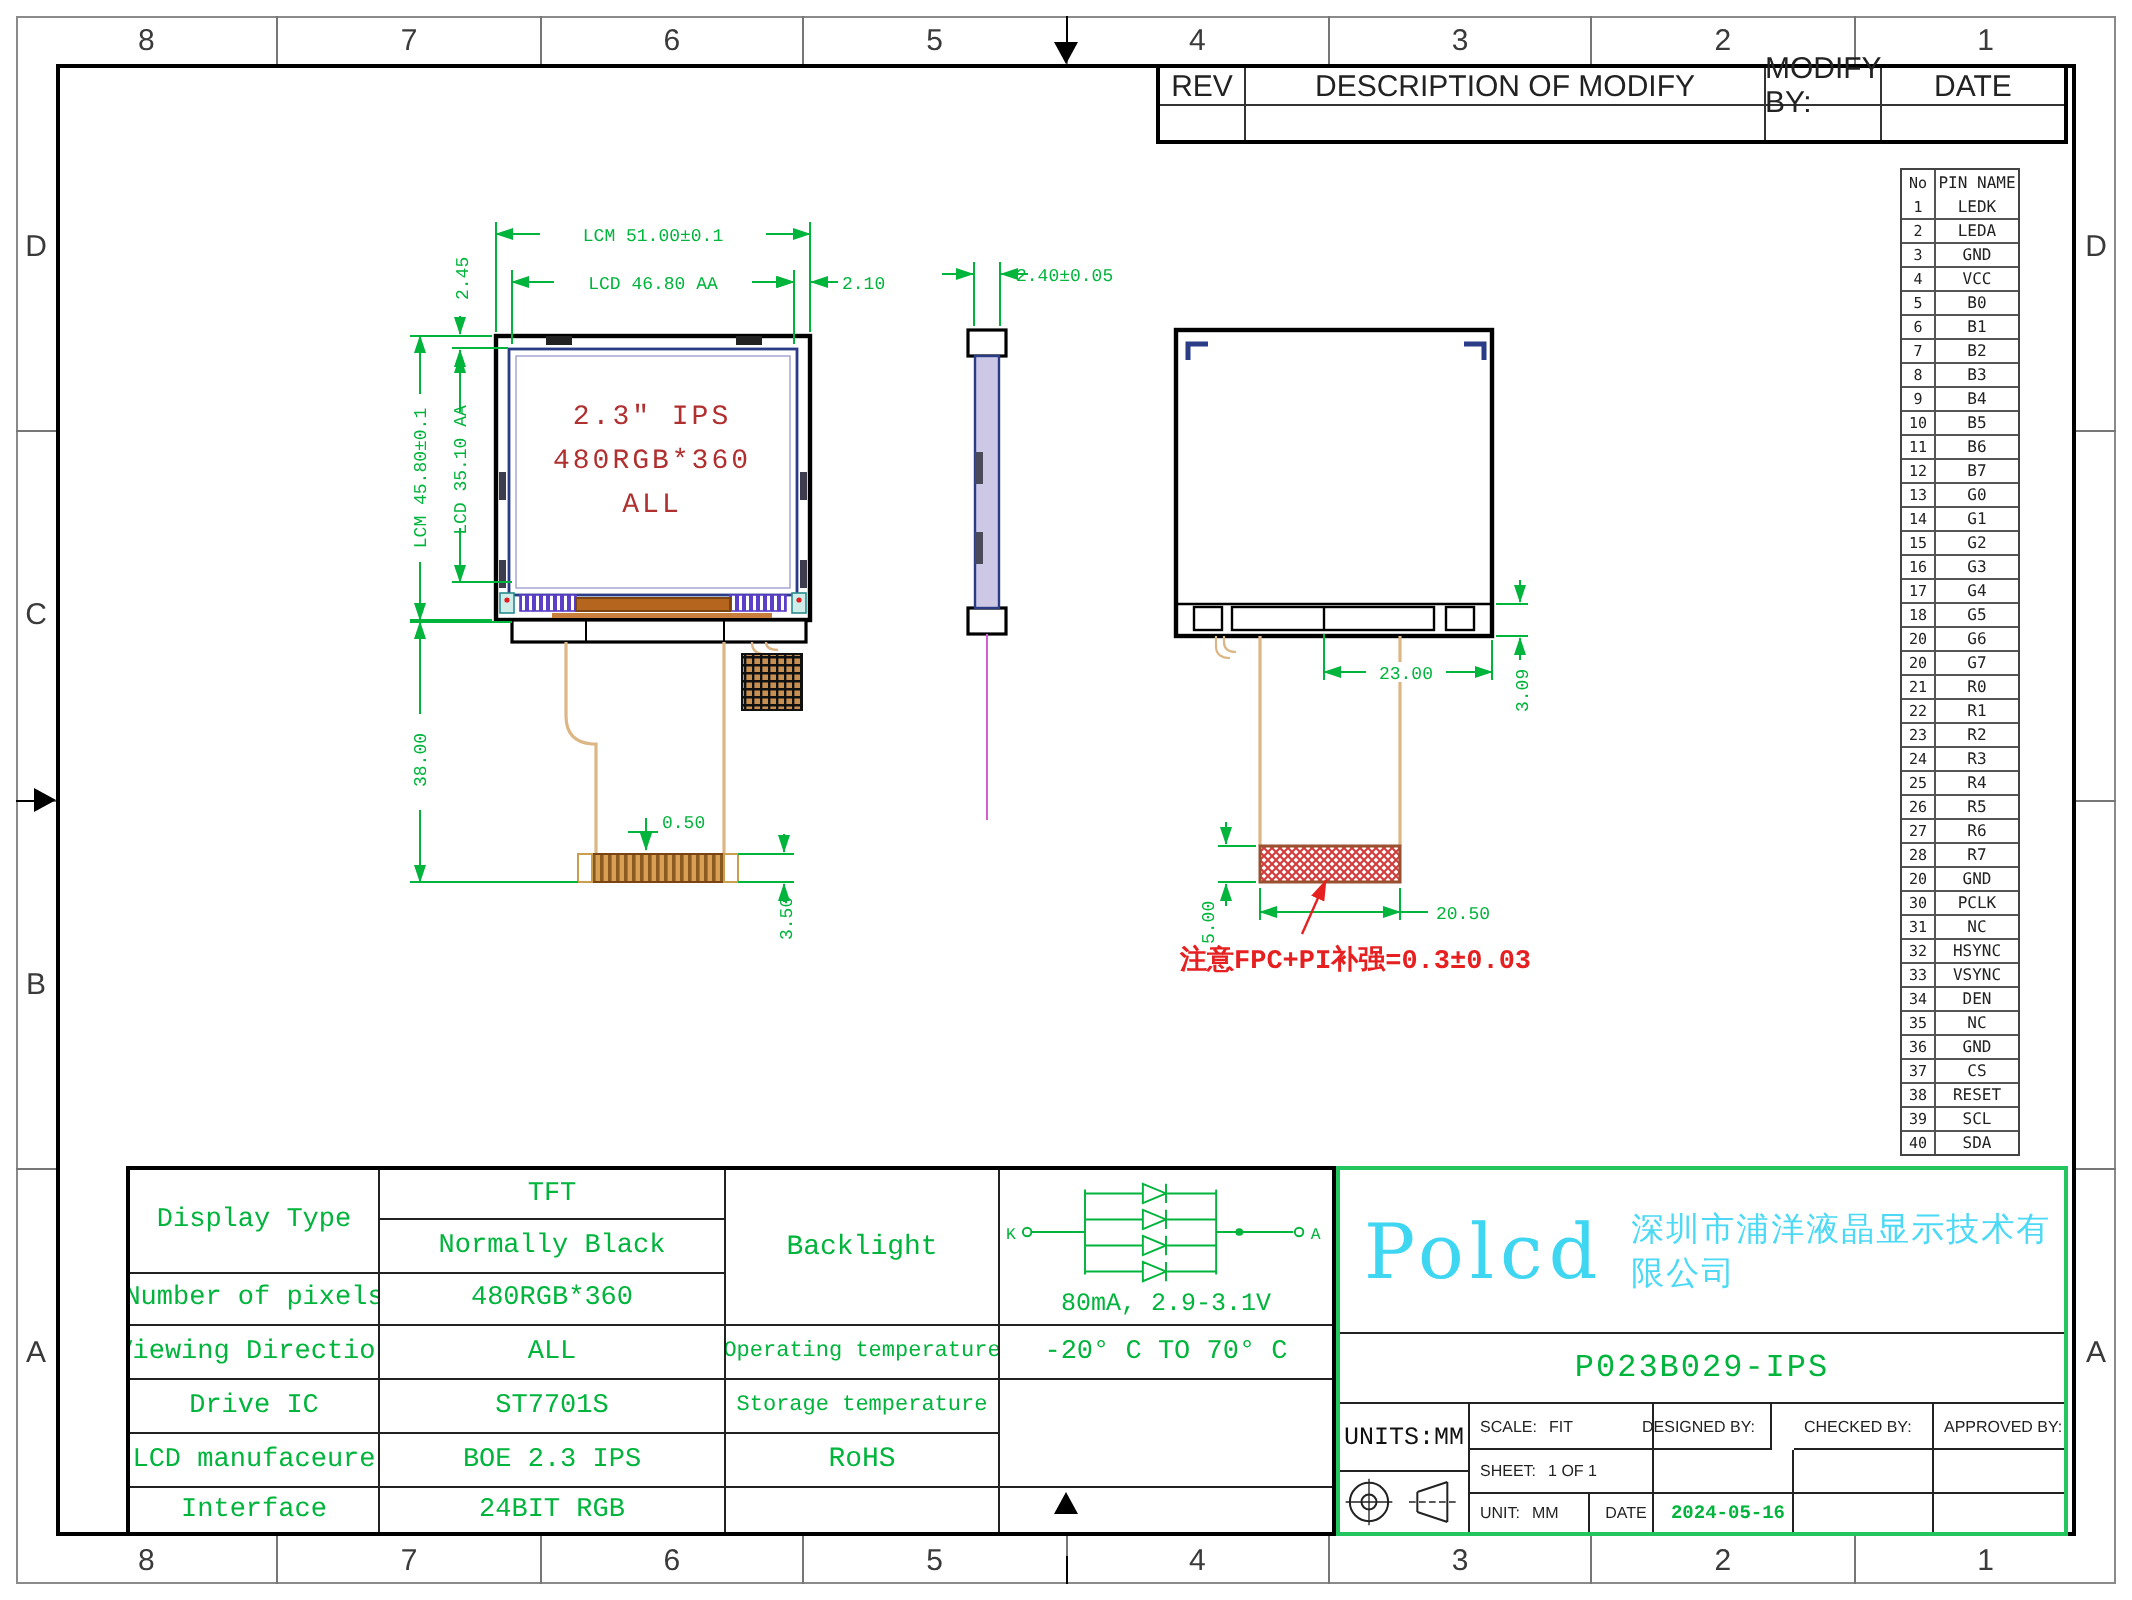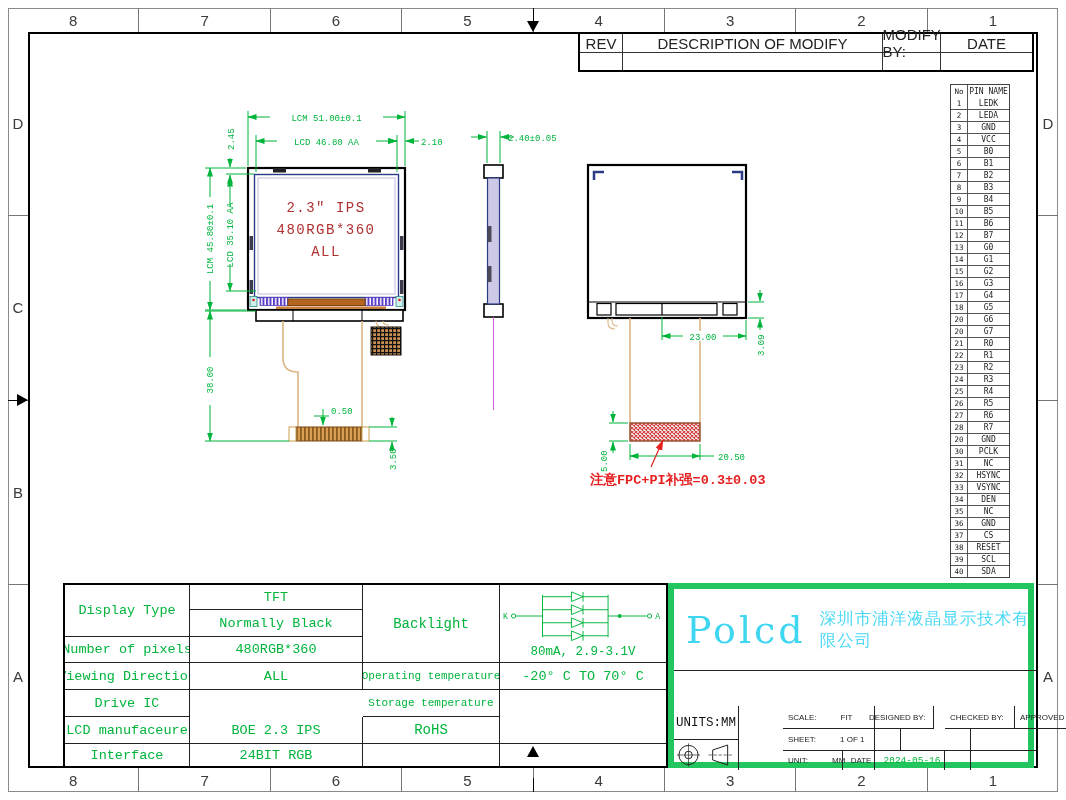--- a/index.html
+++ b/index.html
@@ -47,29 +47,29 @@
               grid-template-rows:25px 27px 26px 27px 27px 27px 1fr;
               font-family:"Liberation Mono","DejaVu Sans Mono",monospace;color:#00b43c;}
   .spec-cell{border-right:1px solid #222;border-bottom:1px solid #222;display:flex;align-items:center;justify-content:center;
              font-size:13.5px;white-space:nowrap;overflow:hidden;}
   .spec-cell.no-br{border-right:none;}
   .spec-cell.no-bb{border-bottom:none;}
   .spec-cell.small{font-size:11px;text-align:right;}
   .bl-value{flex-direction:column;justify-content:center;gap:1px;}
   .bl-current{font-size:12.5px;}
   
-  .title-block{position:absolute;left:668px;top:583px;width:366px;height:185px;border:6px solid #22c55e;box-sizing:border-box;background:#fff;}
+  .title-block{position:absolute;left:668px;top:583px;width:366px;height:185px;border:2px solid #22c55e;box-sizing:border-box;background:#fff;}
   .tb-cell{position:absolute;box-sizing:border-box;display:flex;align-items:center;}
   .tb-logo-row{left:0;top:0;width:362px;height:82px;border-bottom:1px solid #222;padding-left:12px;gap:14px;}
   .tb-logo{font-family:"DejaVu Serif","Liberation Serif",serif;font-size:38px;color:#3fd6f2;letter-spacing:3px;}
   .tb-company{font-size:16.5px;color:#4cd9f5;letter-spacing:1px;}
   .tb-part-row{left:0;top:82px;width:362px;height:35px;border-bottom:1px solid #222;justify-content:center;
                font-family:"Liberation Mono","DejaVu Sans Mono",monospace;font-size:16px;color:#00b43c;letter-spacing:1px;}
-  .tb-small{font-size:8px;color:#222;font-family:"Liberation Sans",sans-serif;padding-left:5px;gap:24px;margin-left:44px;}
-  .tb-mono{font-family:"Liberation Mono","DejaVu Sans Mono",monospace;}
+  .tb-small{font-size:8px;color:#222;font-family:"Liberation Sans",sans-serif;padding-left:5px;gap:6px;}
+  .tb-mono{font-family:"Liberation Mono","DejaVu Sans Mono",monospace;font-weight:bold;}
   .tb-units{left:0;top:117px;width:65px;height:34px;border-right:1px solid #222;border-bottom:1px solid #222;
             justify-content:center;font-size:12.5px;color:#111;font-family:"Liberation Mono",monospace;}
   .tb-symbols{left:0;top:151px;width:65px;height:30px;border-right:1px solid #222;justify-content:center;}
   .tb-scale{left:65px;top:117px;width:92px;height:23px;border-right:1px solid #222;border-bottom:1px solid #222;}
   .tb-designed{left:146px;top:117px;width:70px;height:23px;border-right:1px solid #222;border-bottom:1px solid #222;}
   .tb-checked{left:227px;top:117px;width:70px;height:23px;border-right:1px solid #222;border-bottom:1px solid #222;}
   .tb-approved{left:297px;top:117px;width:65px;height:23px;border-bottom:1px solid #222;}
   .tb-sheet{left:65px;top:140px;width:92px;height:22px;border-right:1px solid #222;border-bottom:1px solid #222;}
   .tb-e1{left:157px;top:140px;width:70px;height:22px;border-right:1px solid #222;border-bottom:1px solid #222;}
   .tb-e2{left:227px;top:140px;width:70px;height:22px;border-right:1px solid #222;border-bottom:1px solid #222;}
@@ -486,36 +486,38 @@
       <div class="bl-current">80mA, 2.9-3.1V</div>
     </div>
     <div class="spec-cell" style="grid-column:2;grid-row:2;">Normally Black</div>
     <div class="spec-cell" style="grid-column:1;grid-row:3;">Number of pixels</div>
     <div class="spec-cell" style="grid-column:2;grid-row:3;">480RGB*360</div>
     <div class="spec-cell" style="grid-column:1;grid-row:4;">Viewing Direction</div>
     <div class="spec-cell" style="grid-column:2;grid-row:4;">ALL</div>
     <div class="spec-cell small" style="grid-column:3;grid-row:4;">Operating temperature</div>
     <div class="spec-cell no-br" style="grid-column:4;grid-row:4;">-20° C TO 70° C</div>
     <div class="spec-cell" style="grid-column:1;grid-row:5;">Drive IC</div>
+    <div class="spec-cell" style="grid-column:2;grid-row:5;">ST7701S</div>
     <div class="spec-cell small" style="grid-column:3;grid-row:5;">Storage temperature</div>
     <div class="spec-cell" style="grid-column:1;grid-row:6;">LCD manufaceure</div>
     <div class="spec-cell" style="grid-column:2;grid-row:6;">BOE 2.3 IPS</div>
     <div class="spec-cell" style="grid-column:3;grid-row:6;font-size:14px;">RoHS</div>
     <div class="spec-cell no-br" style="grid-column:4;grid-row:6;"></div>
     <div class="spec-cell no-bb" style="grid-column:1;grid-row:7;">Interface</div>
     <div class="spec-cell no-bb" style="grid-column:2;grid-row:7;">24BIT RGB</div>
     <div class="spec-cell no-bb" style="grid-column:3;grid-row:7;"></div>
     <div class="spec-cell no-br no-bb" style="grid-column:4;grid-row:7;"></div>
   </div>
 
   <div class="title-block">
     <div class="tb-cell tb-logo-row">
       <span class="tb-logo">Polcd</span>
       <span class="tb-company">深圳市浦洋液晶显示技术有限公司</span>
     </div>
+    <div class="tb-cell tb-part-row">P023B029-IPS</div>
     <div class="tb-cell tb-units">UNITS:MM</div>
     <div class="tb-cell tb-symbols">
       <svg width="60" height="30" viewBox="0 0 72 34">
         <g stroke="#222" stroke-width="1.2" fill="none">
           <circle cx="15" cy="17" r="11.5"></circle>
           <circle cx="15" cy="17" r="4.5"></circle>
           <path d="M1,17 H29 M15,3 V31" stroke-width="0.8"></path>
           <path d="M44,11 V23 M44,11 L62,5 M44,23 L62,29 M62,5 V29"></path>
           <path d="M39,17 H67" stroke-width="0.8" stroke-dasharray="4,2"></path>
         </g>

